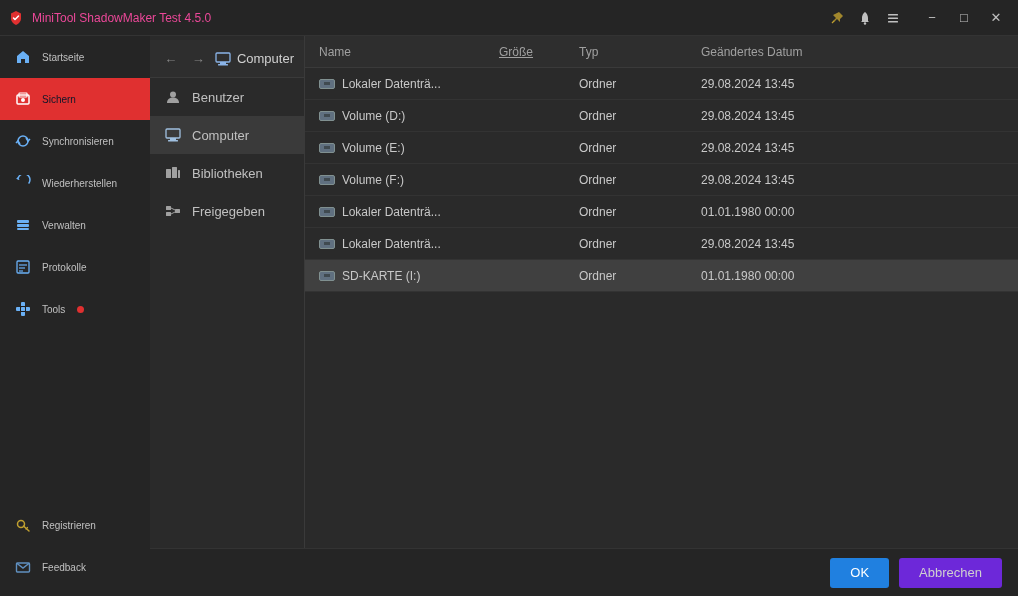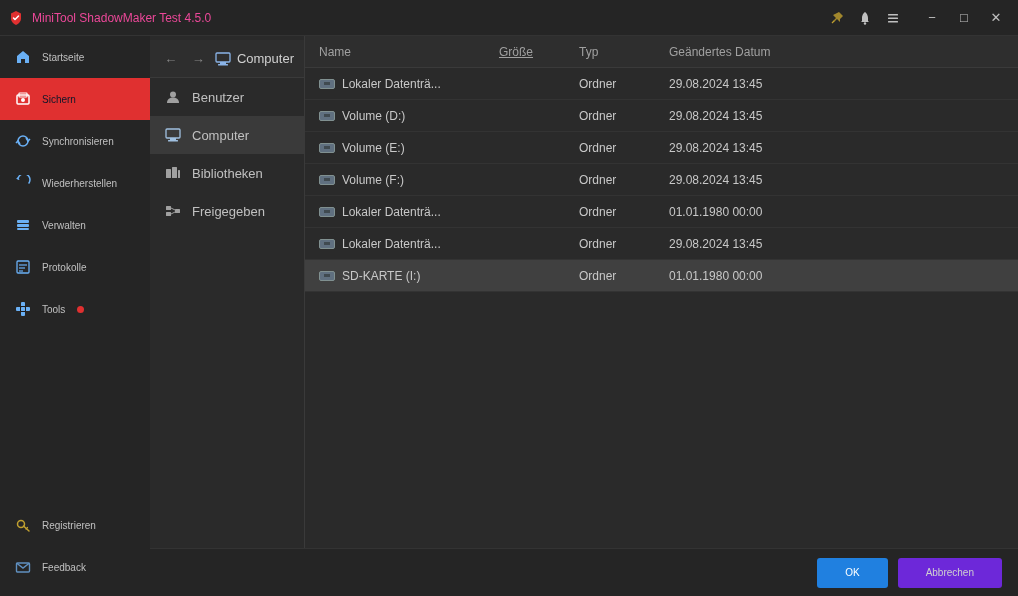--- a/index.html
+++ b/index.html
@@ -210,21 +210,21 @@
       height: 32px;
       background: #2e2e2e;
       border-bottom: 1px solid #3a3a3a;
       font-size: 12px;
       color: #a0a0a0;
       flex-shrink: 0;
     }
     .col-name { width: 180px; }
     .col-size { width: 80px; text-decoration: underline; }
     .col-type { width: 90px; }
-    .col-date { flex: 1; }
+    .col-date { flex: 1; margin-left: 32px; }
 
     #file-rows {
       flex: 1;
       overflow-y: auto;
     }
     .file-row {
       display: flex;
       align-items: center;
       padding: 0 14px;
       height: 32px;
@@ -273,25 +273,25 @@
     .bottom-left {
       display: flex;
       align-items: center;
       gap: 8px;
       color: #a0a0a0;
       font-size: 12px;
       flex: 1;
     }
     .btn {
       height: 30px;
-      padding: 0 28px;
+      padding: 0 20px;
       border: none;
       border-radius: 3px;
       cursor: pointer;
-      font-size: 10px;
+      font-size: 13px;
       font-family: inherit;
     }
     .btn-ok {
       background: #2080e0;
       color: #fff;
     }
     .btn-cancel {
       background: #6d28d9;
       color: #d0d0d0;
     }

